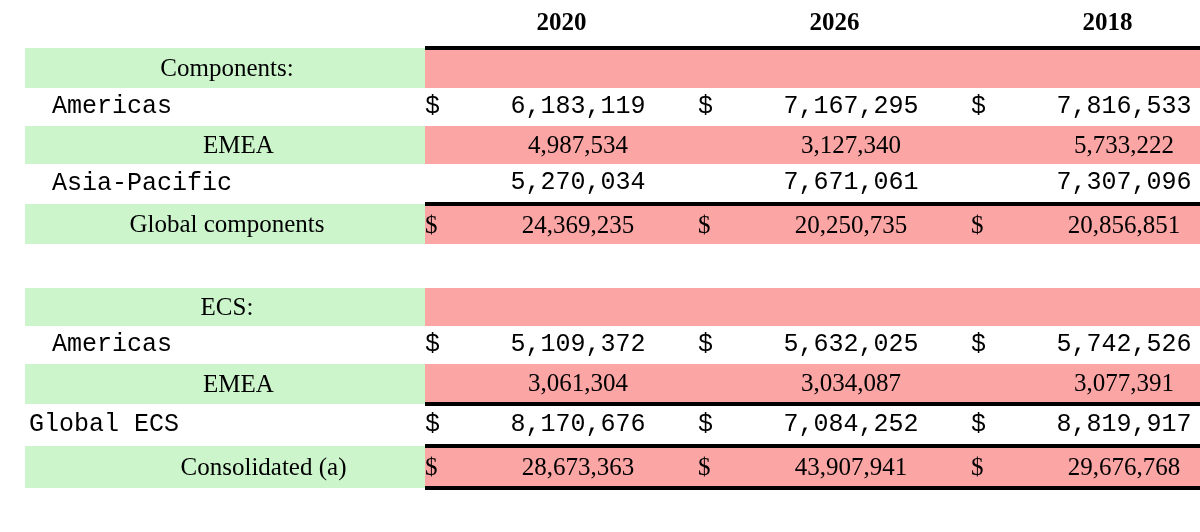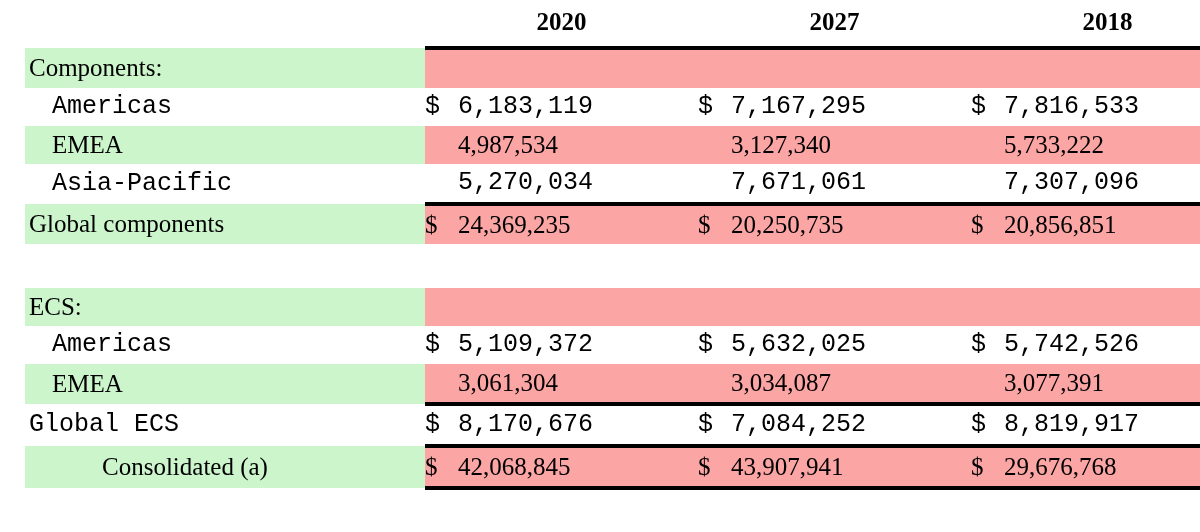--- a/index.html
+++ b/index.html
@@ -50,38 +50,39 @@
   
   td.label {
     position: relative;
     background-clip: padding-box;
   }
   tr.band > td.label {
     background:
       linear-gradient(to right,
         #ffffff 0px, #ffffff 25px,
         #ccf5cc 25px, #ccf5cc 100%);
+    text-align: center;
   }
   tr.plain > td.label {
     background: #ffffff;
   }
 
   .lbl {
     display: block;
     padding-left: 29px;
   }
   .lbl.ind1 { padding-left: 52px; }
   .lbl.ind2 { padding-left: 102px; }
 
   td.cur {
     text-align: left;
     padding-left: 9px;
   }
   td.num {
-    text-align: left;
+    text-align: center;
     padding-right: 12px;
   }
 
   
   tr.head td {
     background: #ffffff;
     font-weight: bold;
     text-align: center;
     font-size: 25px;
     height: 44px;
@@ -126,21 +127,21 @@
       <col class="c-cur">
         <col class="c-num">
       <col class="c-cur">
         <col class="c-num">
     </colgroup>
     <tbody>
 
       <tr class="head">
         <td></td>
         <td class="yr" colspan="2">2020</td>
-        <td class="yr" colspan="2">2027</td>
+        <td class="yr" colspan="2">2026</td>
         <td class="yr" colspan="2">2018</td>
       </tr>
 
       <tr class="band">
         <td class="label">
           <span class="lbl">Components:</span>
         </td>
         <td class="cur"></td>
         <td class="num"></td>
         <td class="cur"></td>
@@ -253,21 +254,21 @@
         <td class="num">7,084,252</td>
         <td class="cur">$</td>
         <td class="num">8,819,917</td>
       </tr>
 
       <tr class="band rule-under">
         <td class="label">
           <span class="lbl ind2">Consolidated (a)</span>
         </td>
         <td class="cur">$</td>
-        <td class="num">42,068,845</td>
+        <td class="num">28,673,363</td>
         <td class="cur">$</td>
         <td class="num">43,907,941</td>
         <td class="cur">$</td>
         <td class="num">29,676,768</td>
       </tr>
 
       <tr class="tail">
         <td></td>
         <td></td>
         <td></td>

